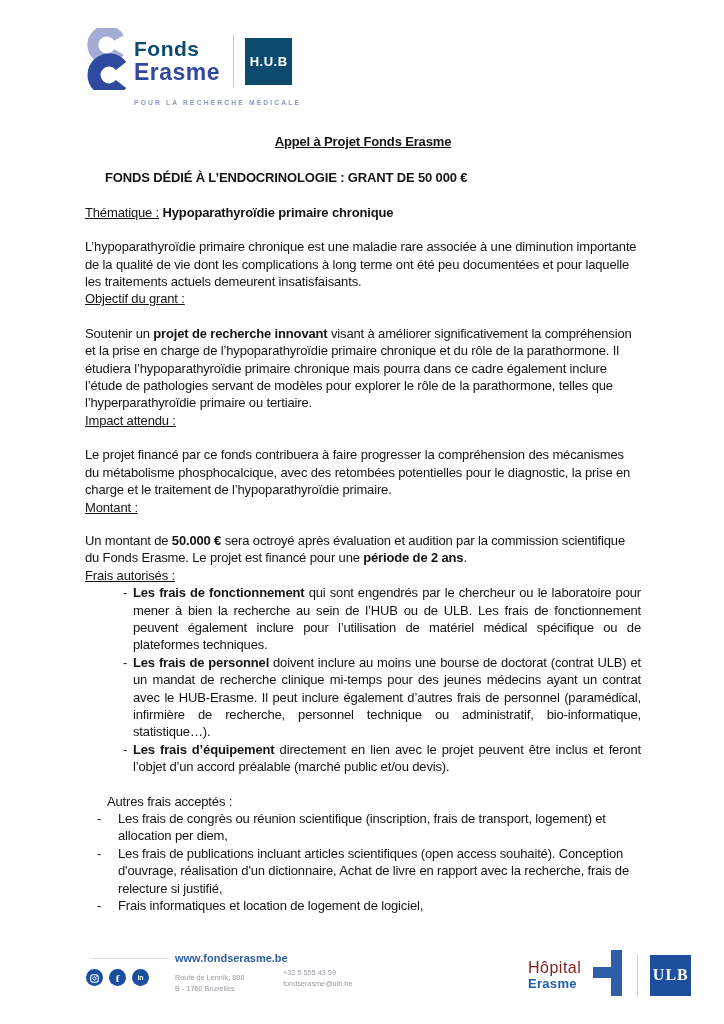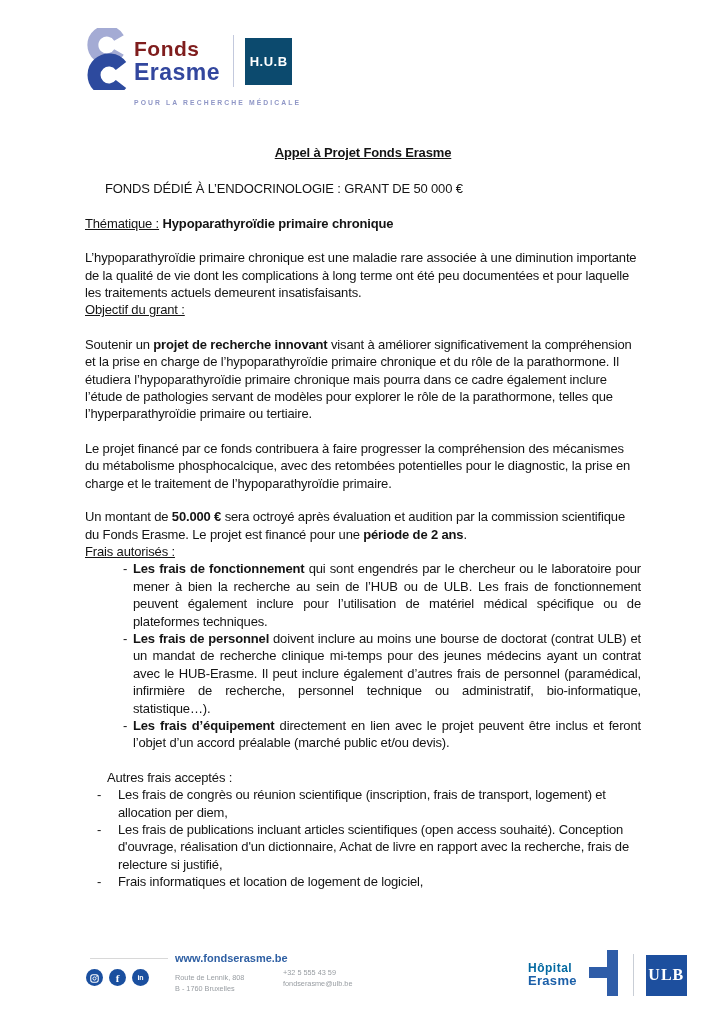--- a/index.html
+++ b/index.html
@@ -6,39 +6,39 @@
   html,body { background:#ffffff; }
   .page {
     position:relative; width:724px; height:1024px; background:#ffffff;
     font-family:"Liberation Sans", sans-serif; color:#111; overflow:hidden;
   }
 
   
   .brand { position:absolute; top:28px; left:86px; }
   .brand-row { display:flex; align-items:center; }
   .brand-text { display:flex; flex-direction:column; line-height:1; margin-left:6px; }
-  .brand-fonds  { font-size:21px; font-weight:600; color:#7f1d1d; letter-spacing:.5px; }
+  .brand-fonds  { font-size:21px; font-weight:600; color:#0c4a6e; letter-spacing:.5px; }
   .brand-erasme { font-size:23px; font-weight:700; color:#33479e; letter-spacing:.5px; margin-top:2px; }
   .brand-divider { width:1px; height:52px; background:#c3c9dd; margin:0 11px 0 13px; }
   .hub-badge {
     width:47px; height:47px; background:#0c4a6e; color:#fff; display:flex;
     align-items:center; justify-content:center; font-size:13px; font-weight:700; letter-spacing:.5px;
   }
   .brand-tagline {
     margin-top:5px; margin-left:48px; font-size:6.8px; letter-spacing:2.1px;
     color:#8f96c6; font-weight:700;
   }
 
   
   .doc {
-    position:absolute; left:85px; top:11px; width:556px;
+    position:absolute; left:85px; top:0; width:556px;
     font-size:13px; line-height:1.34; letter-spacing:-0.15px; color:#141414;
   }
   .doc-title { margin-top:133px; text-align:center; font-weight:700; text-decoration:underline; }
-  .fund-heading { margin-top:19px; font-weight:400;padding-left:20px; }
+  .fund-heading { margin-top:19px; font-weight:700;padding-left:20px; }
   .them-line { margin-top:17px; }
   .u { text-decoration:underline; }
   .b { font-weight:700; }
   .para { margin-top:17px; }
   .sec-heading { text-decoration:underline; }
   .tight { margin-top:16px; }
   .bullets { margin-top:0; }
   .bullet { display:flex; text-align:justify; }
   .bullet .dash { flex:0 0 auto; }
   .frais .bullet { padding-left:38px; }
@@ -60,21 +60,21 @@
   .fcols { position:absolute; left:175px; top:10px; display:flex; }
   .fcol { width:106px; }
   .fcol + .fcol { margin-left:2px; }
   .fwebsite { color:#2e5fa3; font-weight:700; font-size:11px; text-decoration:none; display:block; margin-bottom:8px; cursor:pointer;text-align:center; }
   .fsmall { color:#989da2; font-size:7.3px; line-height:1.55; }
   .femail { color:#989da2; text-decoration:none; cursor:pointer; display:inline; }
   .fiban { margin-top:15px; }
 
   .hoplogo { position:absolute; left:528px; top:8px; display:flex; align-items:center; }
   .hoptext { display:flex; flex-direction:column; line-height:1.05; text-align:left; }
-  .hop-top { font-size:12px; color:#0369a1; letter-spacing:.5px;font-weight:bold; }
+  .hop-top { font-size:16px; color:#7f1d1d; letter-spacing:.5px; }
   .hop-bot { font-size:13px; color:#1b5fa8; font-weight:600; letter-spacing:.3px; }
   .hop-icon { margin-left:8px; }
   .logo-vdiv { width:1px; height:42px; background:#c9ced6; margin:0 12px; }
   .ulb-box {
     width:41px; height:41px; background:#1d4f9e; color:#fff; display:flex;
     align-items:center; justify-content:center; font-family:"Liberation Serif", serif;
     font-size:16px; font-weight:700; letter-spacing:1px;
   }
 </style>
 </head>
@@ -107,23 +107,25 @@
     <div class="fund-heading">FONDS DÉDIÉ À L’ENDOCRINOLOGIE : GRANT DE 50 000 €</div>
 
     <div class="them-line"><span class="u">Thématique :</span><span> </span><span class="b">Hypoparathyroïdie primaire chronique</span></div>
 
     <div class="para">L’hypoparathyroïdie primaire chronique est une maladie rare associée à une diminution importante de la qualité de vie dont les complications à long terme ont été peu documentées et pour laquelle les traitements actuels demeurent insatisfaisants.</div>
 
     <div class="sec-heading">Objectif du grant :</div>
 
     <div class="para"><span>Soutenir un </span><span class="b">projet de recherche innovant</span><span> visant à améliorer significativement la compréhension et la prise en charge de l’hypoparathyroïdie primaire chronique et du rôle de la parathormone.  Il étudiera l’hypoparathyroïdie primaire chronique mais pourra dans ce cadre également inclure l’étude de pathologies servant de modèles pour explorer le rôle de la parathormone, telles que l’hyperparathyroïdie primaire ou tertiaire.</span></div>
 
+    <div class="sec-heading">Impact attendu :</div>
 
     <div class="para">Le projet financé par ce fonds contribuera à faire progresser la compréhension des mécanismes du métabolisme phosphocalcique, avec des retombées potentielles pour le diagnostic, la prise en charge et le traitement de l’hypoparathyroïdie primaire.</div>
 
+    <div class="sec-heading">Montant :</div>
 
     <div class="tight"><span>Un montant de </span><span class="b">50.000 €</span><span> sera octroyé après évaluation et audition par la commission scientifique du Fonds Erasme.  Le projet est financé pour une </span><span class="b">période de 2 ans</span><span>.</span></div>
 
     <div class="sec-heading">Frais autorisés :</div>
 
     <div class="bullets frais">
       <div class="bullet">
         <span class="dash">-</span>
         <span><span class="b">Les frais de fonctionnement</span><span> qui sont engendrés par le chercheur ou le laboratoire pour mener à bien la recherche au sein de l’HUB ou de ULB. Les frais de fonctionnement peuvent également inclure pour l’utilisation de matériel médical spécifique ou de plateformes techniques.</span></span>
       </div>

